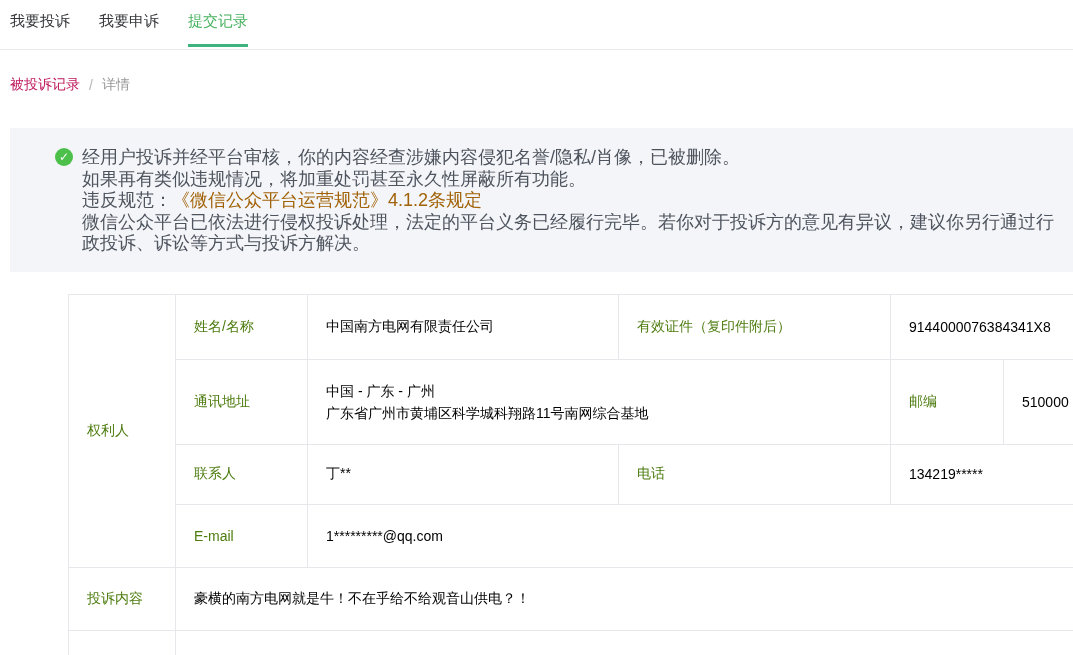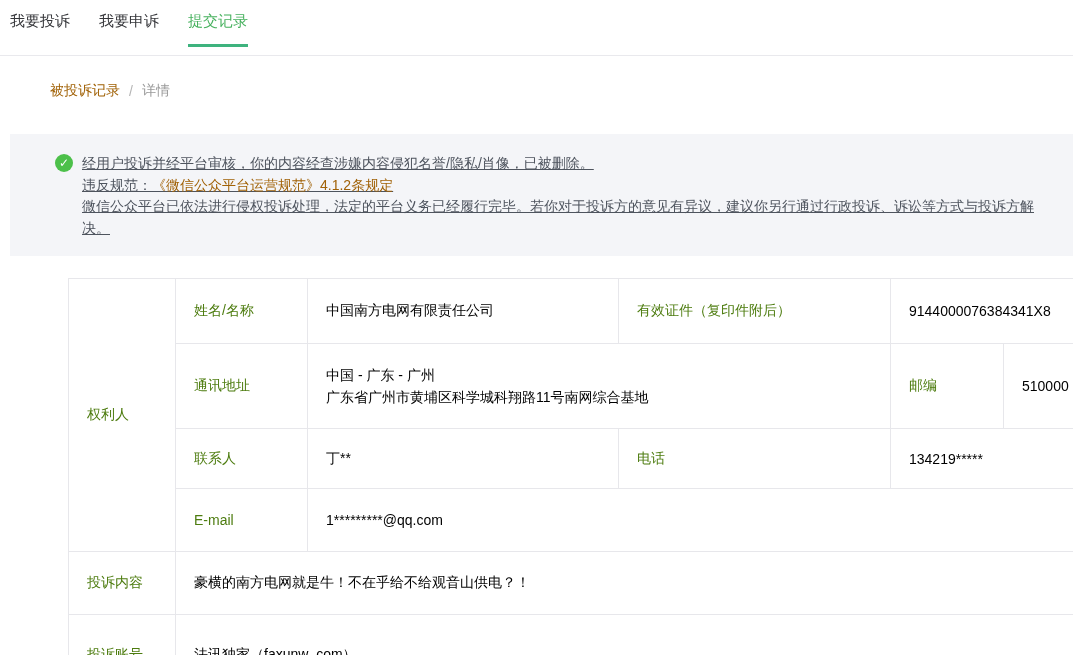--- a/index.html
+++ b/index.html
@@ -1,40 +1,40 @@
 <!DOCTYPE html>
 <html><head>
 <meta charset="utf-8">
 <style>
   * { margin: 0; padding: 0; box-sizing: border-box; }
   html, body { width: 1073px; height: 655px; overflow: hidden; background: #ffffff;
     font-family: "Liberation Sans", "DejaVu Sans", sans-serif; }
 
   
   .tabs { display: flex; align-items: flex-start; padding: 12px 0 0 10px;
-    border-bottom: 1px solid #e9e9ed; height: 56px; }
+    border-bottom: 1px solid #e9e9ed; height: 50px; }
   .tab { font-size: 15px; color: #35363a; margin-right: 29px; padding-bottom: 13px;
     cursor: pointer; white-space: nowrap; }
   .tab.active { color: #47b15e; border-bottom: 3px solid #3eb37e; margin-bottom: -2px;
     }
 
   
   .breadcrumb { margin: 26px 0 0 10px; font-size: 14px; display: flex; align-items: center; }
-  .crumb-parent { color: #a16207; cursor: pointer; margin-left: 40px; }
+  .crumb-parent { color: #be185d; cursor: pointer; }
   .crumb-sep { color: #b5b5b5; margin: 0 9px; }
   .crumb-current { color: #9a9a9a; }
 
   
   .notice { position: relative; margin: 34px 0 0 10px; width: 1063px;
     background: #f4f5f8; padding: 19px 14px 17px 72px; }
   .check-icon { position: absolute; left: 45px; top: 20px; width: 18px; height: 18px;
     border-radius: 50%; background: #4cc04a; color: #ffffff; font-size: 12px;
     font-weight: bold; display: flex; align-items: center; justify-content: center;
     line-height: 1; }
-  .notice-text { font-size: 14px; color: #4e545e; line-height: 21.5px; text-decoration: underline; }
+  .notice-text { font-size: 18px; color: #4e545e; line-height: 21.5px; }
   .notice-link { color: #a16207; cursor: pointer; }
 
   
   .table-wrap { margin: 22px 0 0 68px; }
   table { border-collapse: collapse; table-layout: fixed; width: 1064px; }
   td { border: 1px solid #e7e7eb; font-size: 14px; vertical-align: middle;
     padding: 10px 10px 10px 18px; color: #000000; word-break: break-all; }
   td.label { color: #4d7c0f; }
   .r1 { height: 65px; } .r2 { height: 85px; } .r3 { height: 60px; }
   .r4 { height: 63px; } .r5 { height: 63px; } .r6 { height: 80px; }
@@ -51,20 +51,21 @@
 
 <div class="breadcrumb">
   <span class="crumb-parent">被投诉记录</span>
   <span class="crumb-sep">/</span>
   <span class="crumb-current">详情</span>
 </div>
 
 <div class="notice">
   <span class="check-icon">✓</span>
   <div class="notice-text">经用户投诉并经平台审核，你的内容经查涉嫌内容侵犯名誉/隐私/肖像，已被删除。</div>
+  <div class="notice-text">如果再有类似违规情况，将加重处罚甚至永久性屏蔽所有功能。</div>
   <div class="notice-text"><span>违反规范：</span><span class="notice-link">《微信公众平台运营规范》4.1.2条规定</span></div>
   <div class="notice-text">微信公众平台已依法进行侵权投诉处理，法定的平台义务已经履行完毕。若你对于投诉方的意见有异议，建议你另行通过行政投诉、诉讼等方式与投诉方解决。</div>
 </div>
 
 <div class="table-wrap">
   <table>
     <colgroup>
       <col style="width:107px">
         <col style="width:132px">
         <col style="width:311px">

